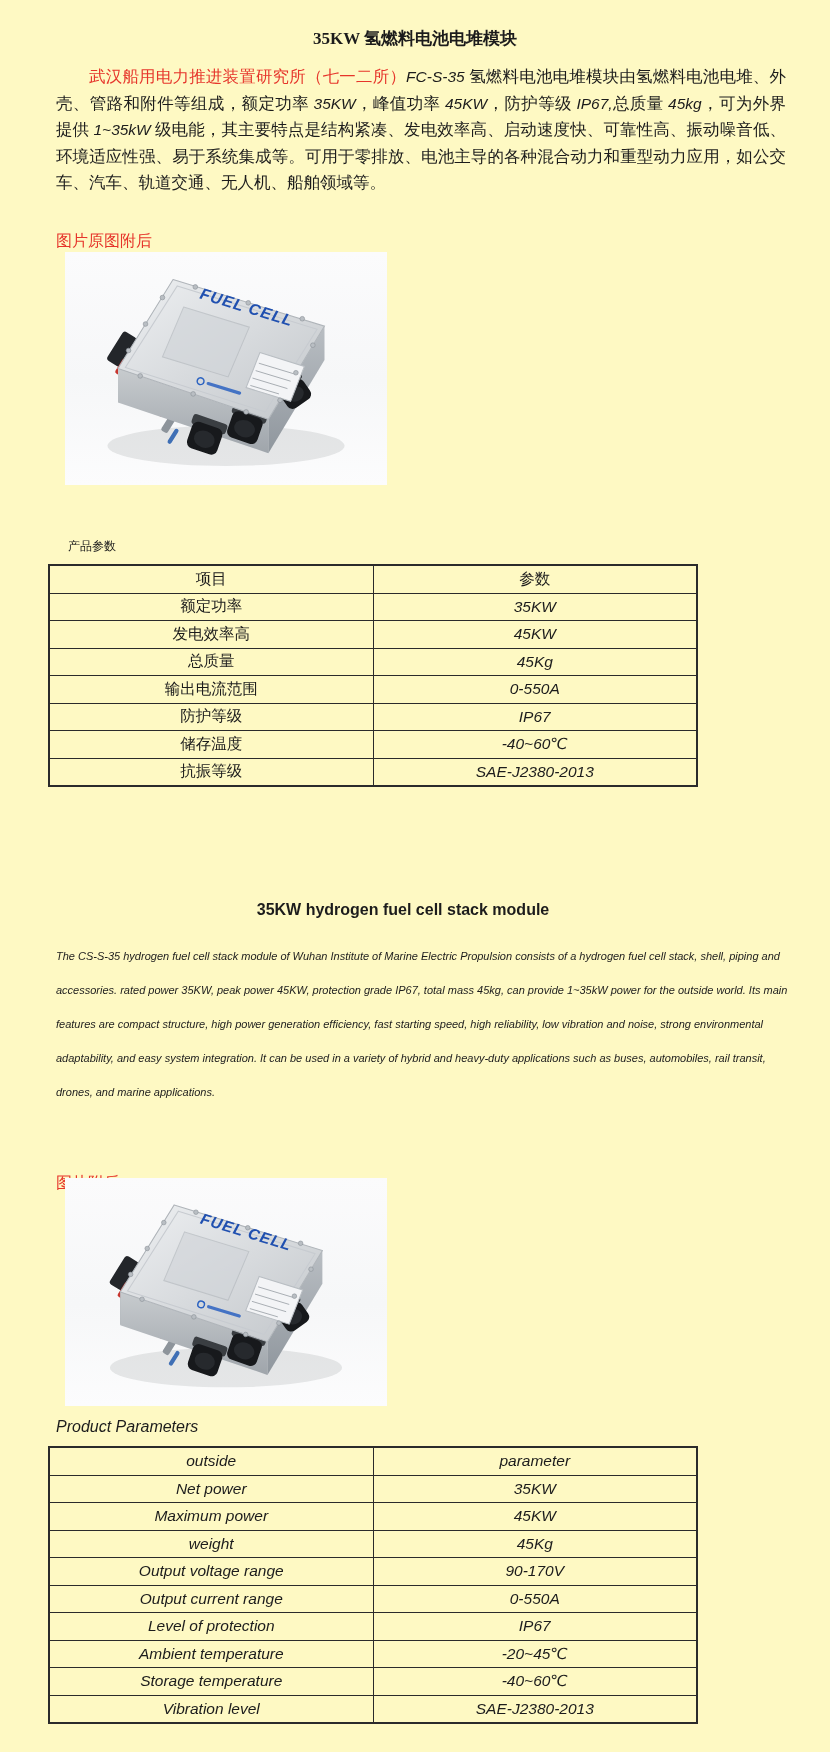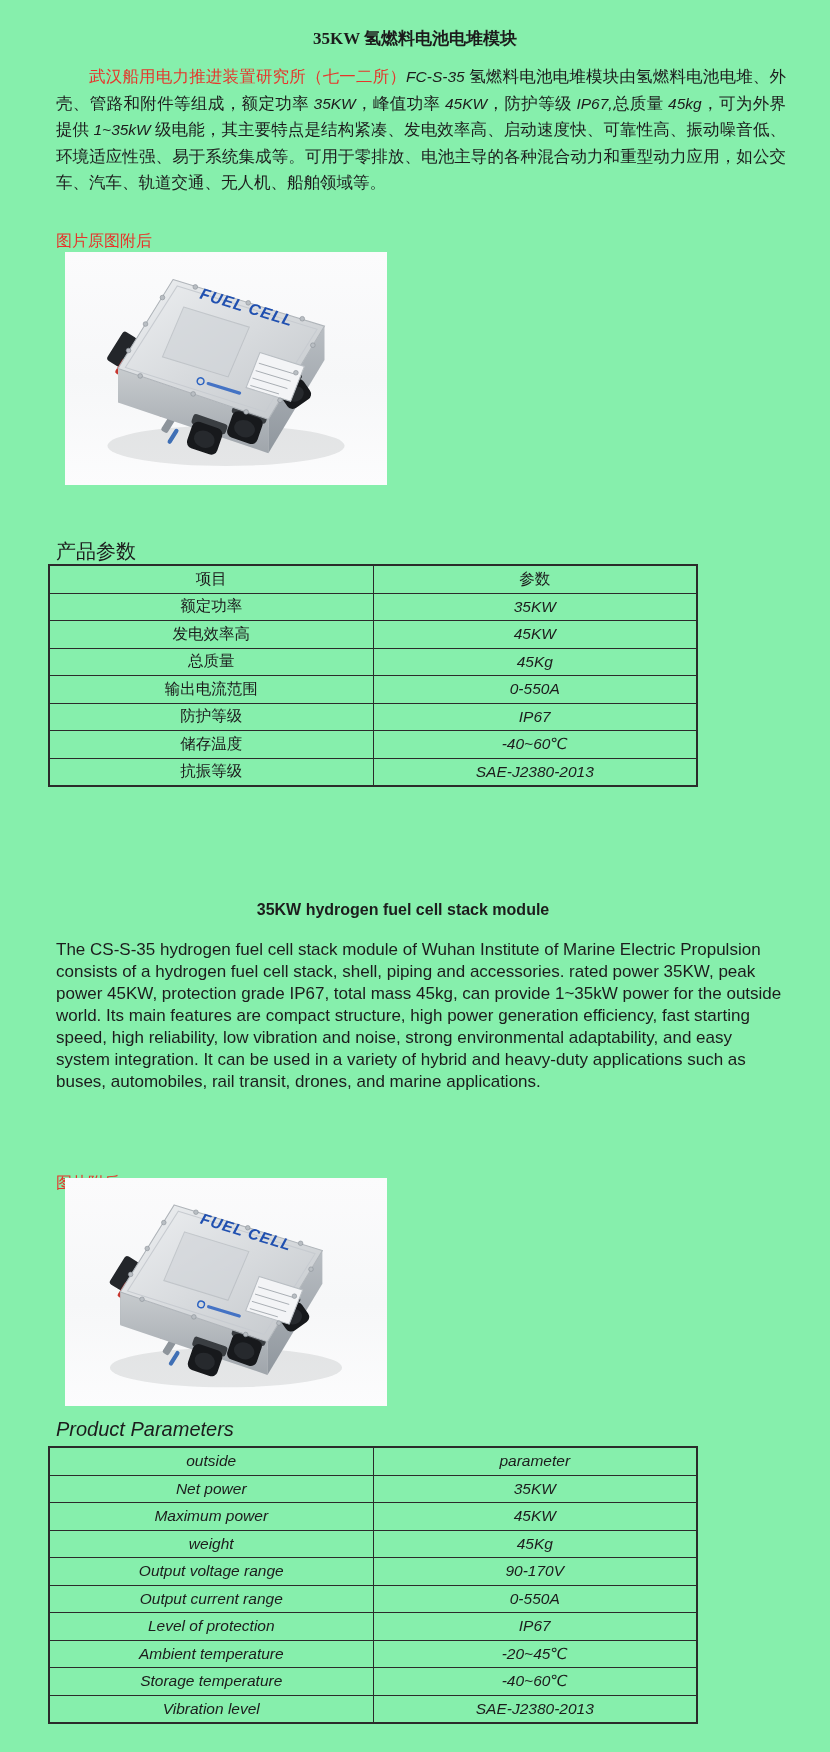--- a/index.html
+++ b/index.html
@@ -1,20 +1,20 @@
 <!DOCTYPE html>
 <html><head>
 <meta charset="utf-8">
 <style>
   html,body { margin:0; padding:0; background:#ffffff; }
   .page {
     position: relative;
     width: 830px;
     height: 1752px;
-    background: #86efac;
+    background: #fef9c3;
     font-family: "Liberation Serif", "DejaVu Serif", serif;
     color: #1c1c1c;
     overflow: hidden;
   }
   .abs { position: absolute; }
 
   
   .title-cn {
     top: 27px; left: 0; width: 830px;
     text-align: center;
@@ -57,26 +57,26 @@
   
   .figure {
     background: linear-gradient(180deg, #fbfbfc 0%, #f6f7f8 55%, #fcfcfd 100%);
   }
   .figure-1 { top: 252px; left: 65px; width: 322px; height: 233px; }
   .figure-2 { top: 1178px; left: 65px; width: 322px; height: 228px; }
   .figure svg { width: 100%; height: 100%; display: block; }
 
   
   .tbl-label-cn {
-    top: 538px; left: 56px;
-    font-size: 20px; margin: 0; font-weight: normal;
+    top: 538px; left: 68px;
+    font-size: 12px; margin: 0; font-weight: normal;
   }
   .tbl-label-en {
     top: 1418px; left: 56px;
-    font-size: 20px; margin: 0; font-weight: normal;
+    font-size: 16px; margin: 0; font-weight: normal;
     font-family: "Liberation Sans", "DejaVu Sans", sans-serif;
     font-style: italic;
   }
 
   
   table.params {
     border-collapse: collapse;
     width: 650px;
     table-layout: fixed;
     border: 2px solid #2b2b2b;
@@ -98,22 +98,23 @@
   }
   .table-en th, .table-en .c-label {
     font-family: "Liberation Sans", "DejaVu Sans", sans-serif;
     font-style: italic;
   }
 
   
   .intro-en {
     top: 939px; left: 56px; width: 732px;
     font-family: "Liberation Sans", "DejaVu Sans", sans-serif;
-    font-size: 17px;
-    line-height: 22px;
+    font-style: italic;
+    font-size: 11px;
+    line-height: 34px;
     margin: 0;
     text-align: left;
   }
 
   .hidden-defs { position:absolute; width:0; height:0; overflow:hidden; }
 </style>
 </head>
 <body>
 
 <svg class="hidden-defs" aria-hidden="true">

